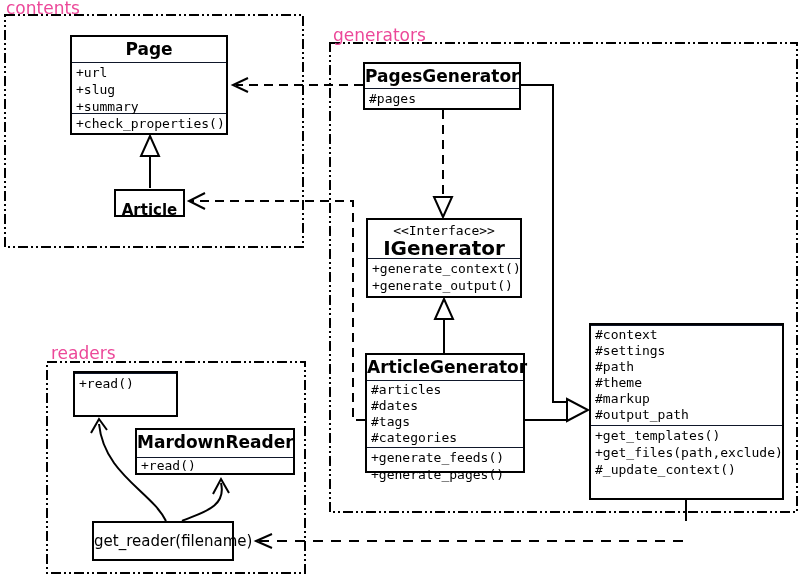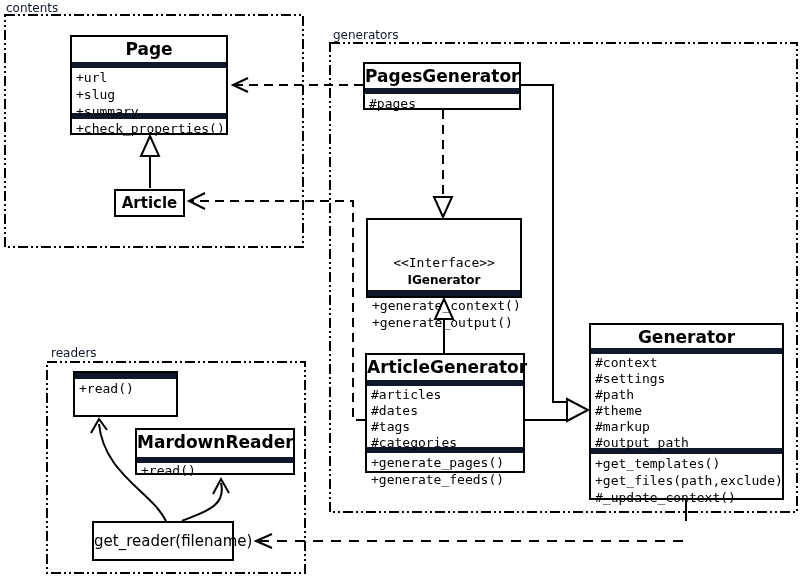--- a/index.html
+++ b/index.html
@@ -2,43 +2,43 @@
 <html><head>
 <meta charset="utf-8">
 <style>
   html,body{margin:0;padding:0;background:#ffffff;}
   #canvas{
     position:relative;width:803px;height:579px;background:#ffffff;
     font-family:"DejaVu Sans",sans-serif;color:#000;overflow:hidden;
   }
   svg.wires{position:absolute;left:0;top:0;z-index:1;}
   .pkg-label{
-    position:absolute;z-index:3;font-size:12px;line-height:17px;color:#0f172a;
+    position:absolute;z-index:3;font-size:17px;line-height:17px;color:#ec4899;
   }
   .uml-box{
     position:absolute;z-index:2;box-sizing:border-box;
     border:2px solid #000;background:#fff;
   }
   .uml-title{
     text-align:center;font-weight:bold;font-size:17px;line-height:1.25;
     padding-top:2px;box-sizing:border-box;
   }
-  .uml-title.small{font-size:15px;padding-top:3px;}
-  .sep{border-top:6px solid #0f172a;}
+  .uml-title.small{font-size:15px;padding-top:3px;margin-top:7px;}
+  .sep{border-top:1px solid #0f172a;}
   .uml-rows{
     font-family:"DejaVu Sans Mono",monospace;font-size:13px;
     padding:1px 0 0 4px;box-sizing:border-box;
   }
   .uml-rows div{line-height:17px;white-space:nowrap;}
   .uml-rows.tight div{line-height:16px;}
   .stereotype{
     font-family:"DejaVu Sans Mono",monospace;font-size:13px;font-weight:normal;
-    text-align:center;line-height:16px;padding-top:3px;margin-top:32px;
+    text-align:center;line-height:16px;padding-top:3px;
   }
-  .igen-title{text-align:center;font-weight:bold;font-size:12px;line-height:19px;}
+  .igen-title{text-align:center;font-weight:bold;font-size:20px;line-height:19px;}
   .plain-box-label{
     font-size:15px;text-align:center;line-height:36px;white-space:nowrap;
   }
 </style>
 </head>
 <body>
 
 <div id="canvas">
 
   <svg class="wires" width="803" height="579" viewBox="0 0 803 579">
@@ -118,27 +118,26 @@
 
   <div class="uml-box" style="left:365px;top:353px;width:160px;height:120px">
     <div class="uml-title" style="height:25px">ArticleGenerator</div>
     <div class="uml-rows tight sep" style="height:67px">
       <div>#articles</div>
       <div>#dates</div>
       <div>#tags</div>
       <div>#categories</div>
     </div>
     <div class="uml-rows sep" style="height:38px">
+      <div>+generate_feeds()</div>
       <div>+generate_pages()</div>
-      <div>+generate_feeds()</div>
     </div>
   </div>
 
   <div class="uml-box" style="left:589px;top:323px;width:195px;height:177px">
-    <div class="uml-title" style="height:23px">Generator</div>
     <div class="uml-rows tight sep" style="height:100px">
       <div>#context</div>
       <div>#settings</div>
       <div>#path</div>
       <div>#theme</div>
       <div>#markup</div>
       <div>#output_path</div>
     </div>
     <div class="uml-rows sep" style="height:50px">
       <div>+get_templates()</div>

